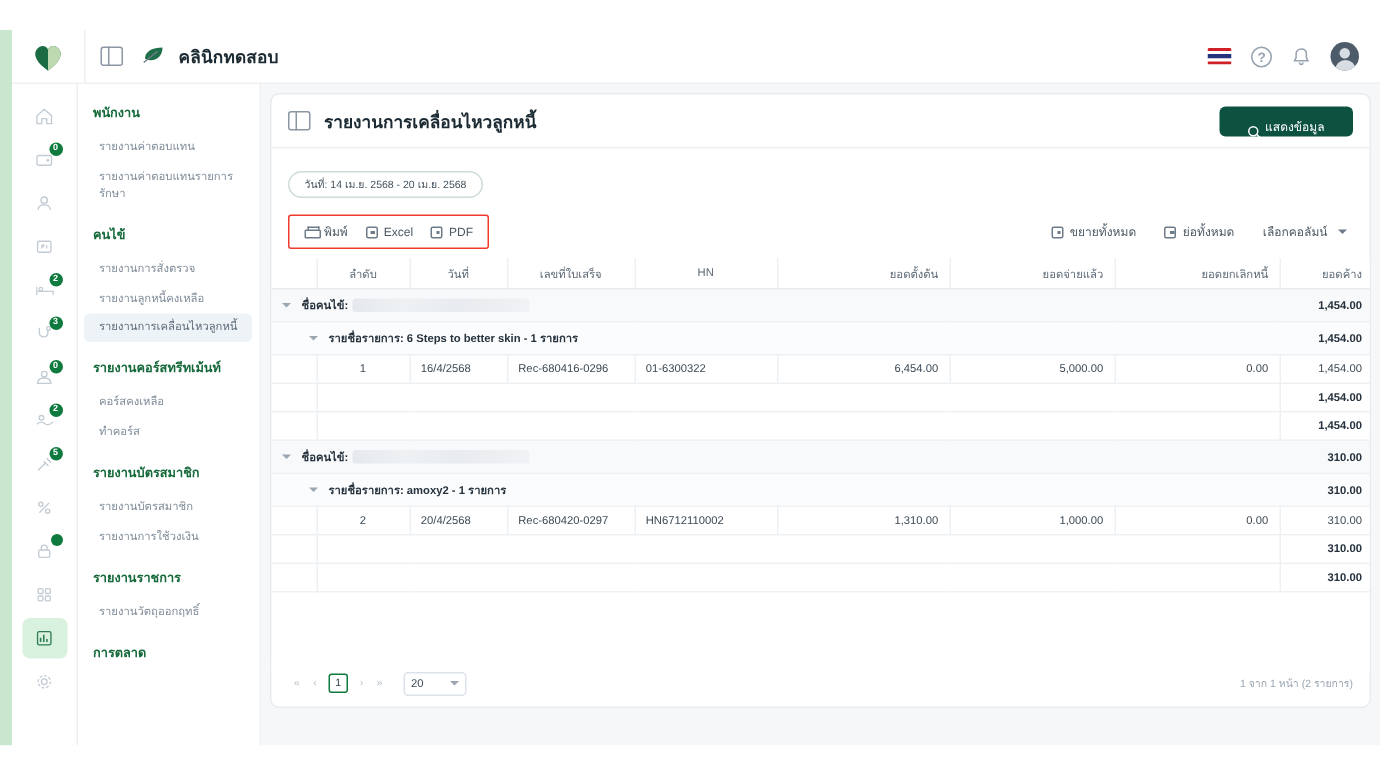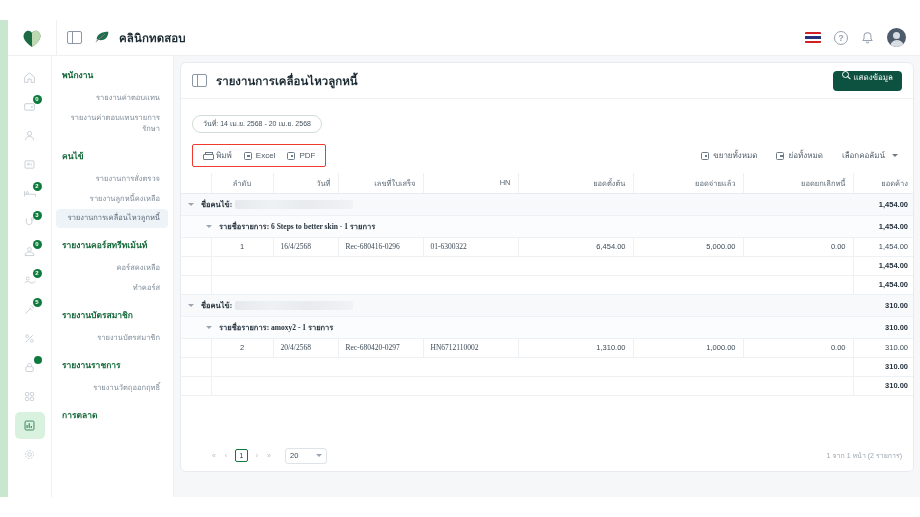--- a/index.html
+++ b/index.html
@@ -131,21 +131,20 @@
     font-size: 8.5px; font-weight: bold; color: #15693a;
     padding: 0 10px; margin: 10px 0 7px 0;
   }
   .nav-group-title:first-child { margin-top: 0; }
   .nav-link {
     font-size: 7.5px; color: #7f8b98;
     padding: 4px 8px 4px 10px;
     line-height: 1.45;
     border-radius: 4px;
     margin: 0 5px 1px 4px;
-    text-align: right;
   }
   .nav-link.selected {
     background: #eef3f8; color: #5e6b78;
   }
   
   .main {
     position: absolute; left: 174px; top: 56px;
     width: 746px; height: 441px;
     background: #f5f7f9;
     padding: 6px 6px 0 6px;
@@ -165,23 +164,23 @@
   }
   .card-head .panel-icon { margin-left: 0; }
   .card-title {
     margin-left: 9px;
     font-size: 11.5px; font-weight: bold; color: #1c2b33;
   }
   .btn-search {
     margin-left: auto;
     background: #0d5240; color: #ffffff;
     border: none; border-radius: 4px;
-    height: 20px; padding: 0 9px;
+    height: 20px; padding: 0 19px;
     font-size: 8px; font-family: inherit;
-    display: flex; align-items: flex-start; gap: 4px;
+    display: flex; align-items: flex-end; gap: 4px;
     cursor: pointer;
   }
   .mag {
     width: 7px; height: 7px; border: 1.2px solid #fff;
     border-radius: 50%; position: relative; display: inline-block;
   }
   .mag::after {
     content:""; position:absolute; right:-2.5px; bottom:-2px;
     width: 3.5px; height: 1.2px; background: #fff;
     transform: rotate(45deg);
@@ -242,34 +241,34 @@
   .tbl-wrap { margin-top: 6px; }
   .tbl th {
     font-size: 7.5px; font-weight: normal; color: #5b6874;
     padding: 4px 7px; text-align: right;
     border-bottom: 1px solid #e7ebef;
     border-right: 1px solid #eef1f4;
     background: #fff;
     white-space: nowrap;
   }
   .tbl th.ctr { text-align: center; }
-  .tbl th.lft { text-align: right; }
+  .tbl th.lft { text-align: center; }
   .tbl th:last-child { border-right: none; padding-left: 20px; }
   .tbl td {
     font-size: 7.5px; color: #3d4a56;
     padding: 4.5px 7px; text-align: right;
     border-bottom: 1px solid #eef1f4;
     border-right: 1px solid #eef1f4;
     background: #fff;
     white-space: nowrap;
     height: 17px;
   }
   .tbl td:last-child { border-right: none; }
   .tbl td.ctr { text-align: center; }
-  .tbl td.lft { text-align: left; font-family: Liberation Serif, serif; }
+  .tbl td.lft { text-align: left; }
   tr.group-lvl1 > td {
     background: #f7f9fa; font-weight: bold; font-size: 7.5px;
     color: #26323d; border-right: none;
   }
   tr.group-lvl2 > td {
     background: #fbfcfd; font-weight: bold; font-size: 7.5px;
     color: #26323d; border-right: none;
   }
   .grp-cell { display: flex; align-items: center; }
   .chev {
@@ -290,21 +289,21 @@
     position: absolute; left: 0; right: 0; bottom: 31px;
     height: 19px; background: #f7f9fa;
     border-top: 1px solid #e7ebef; border-bottom: 1px solid #e7ebef;
     display: flex; align-items: center;
     padding: 0 11px;
   }
   .total-label { font-size: 7.5px; font-weight: bold; color: #26323d; margin-left: 36px; }
   .total-value { margin-left: auto; font-size: 7.5px; font-weight: bold; color: #26323d; }
   
   .pager {
-    position: absolute; left: 16px; right: 0; bottom: 0;
+    position: absolute; left: 0; right: 0; bottom: 0;
     height: 31px; display: flex; align-items: center;
     padding: 0 11px; background: #fff;
   }
   .pg-btn {
     width: 12px; height: 12px; display: flex; align-items: center;
     justify-content: center; font-size: 7px; color: #b6bfc8;
     cursor: pointer;
   }
   .pg-num {
     width: 13px; height: 13px; border: 1px solid #0f7a3d;
@@ -480,20 +479,21 @@
     <div class="nav-link">รายงานการสั่งตรวจ</div>
     <div class="nav-link">รายงานลูกหนี้คงเหลือ</div>
     <div class="nav-link selected">รายงานการเคลื่อนไหวลูกหนี้</div>
 
     <div class="nav-group-title">รายงานคอร์สทรีทเม้นท์</div>
     <div class="nav-link">คอร์สคงเหลือ</div>
     <div class="nav-link">ทำคอร์ส</div>
 
     <div class="nav-group-title">รายงานบัตรสมาชิก</div>
     <div class="nav-link">รายงานบัตรสมาชิก</div>
+    <div class="nav-link">รายงานการใช้วงเงิน</div>
 
     <div class="nav-group-title">รายงานราชการ</div>
     <div class="nav-link">รายงานวัตถุออกฤทธิ์</div>
 
     <div class="nav-group-title">การตลาด</div>
   </div>
 
   <div class="main">
     <div class="card">
 

